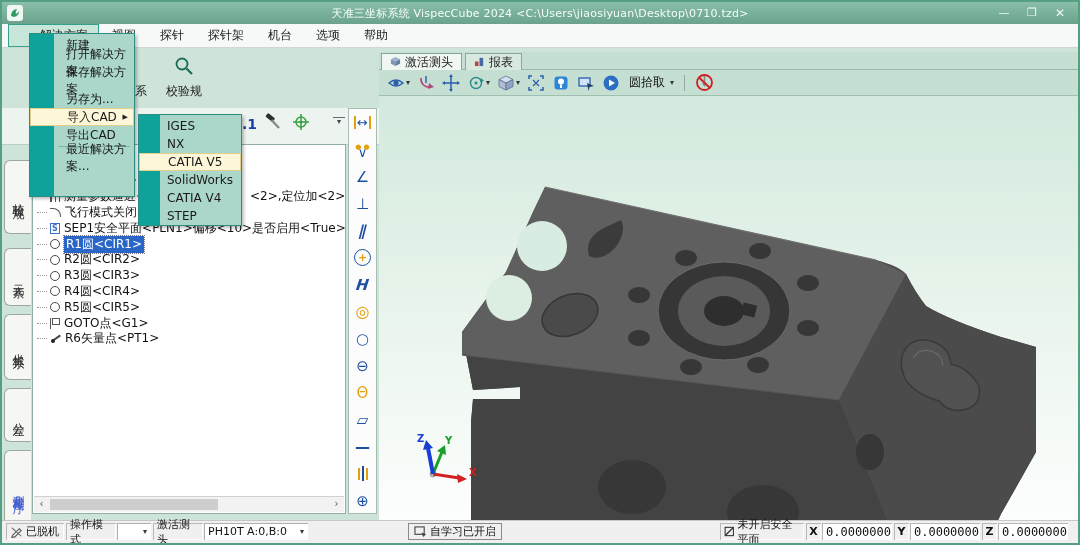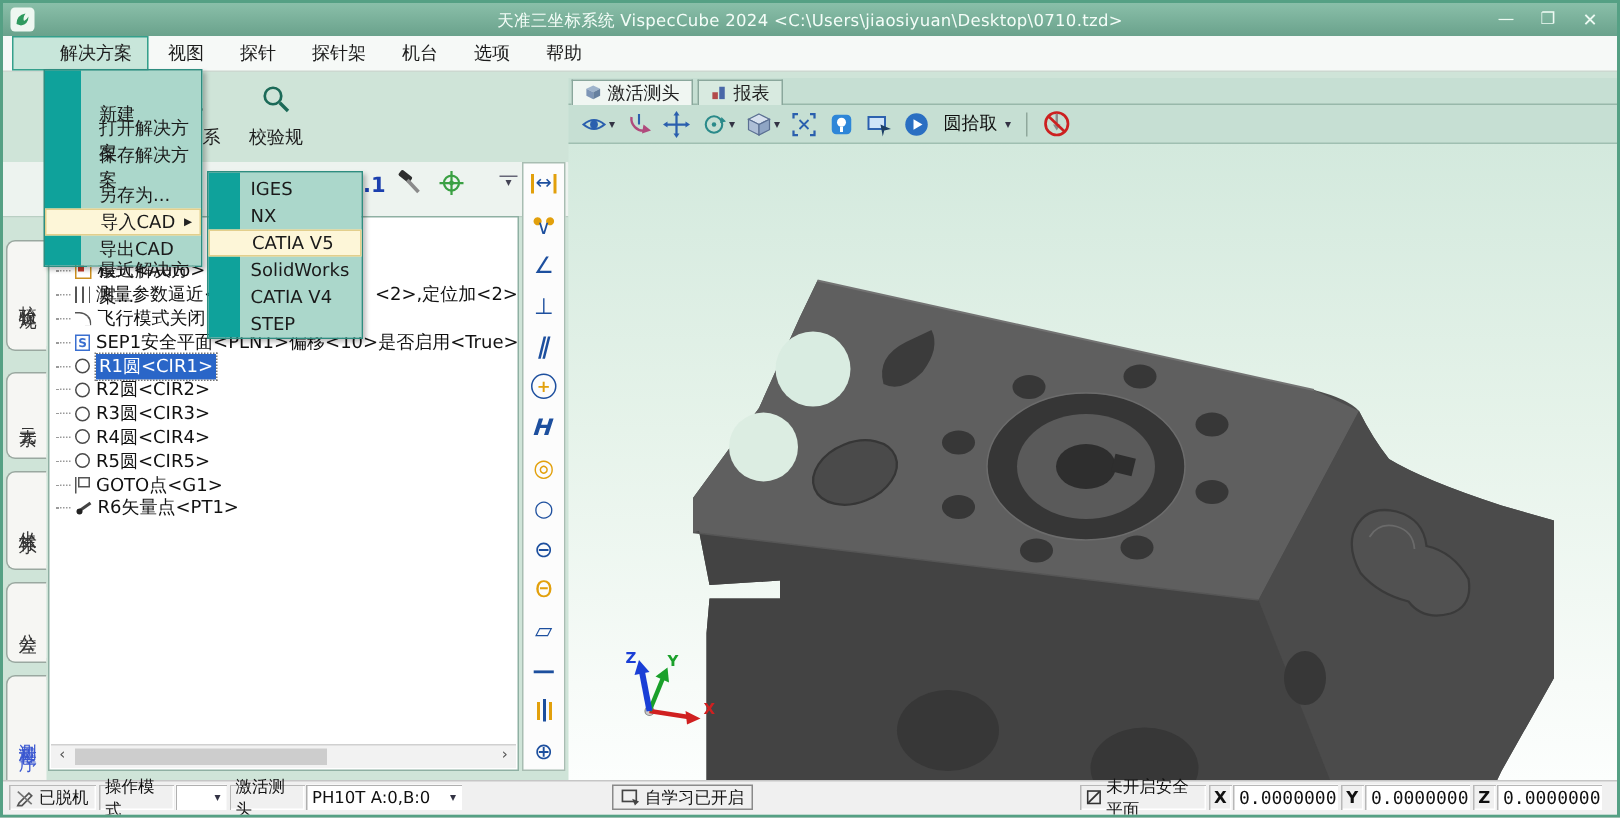--- a/index.html
+++ b/index.html
@@ -63,21 +63,21 @@
   #picklabel{font-size:12px;color:#111;margin-left:2px;}
   
   #viewport{left:377px;top:94px;width:701px;height:424px;background:linear-gradient(180deg,#d3e9dd 0%,#e6f3ea 45%,#f7fbf8 85%,#fcfefd 100%);}
   
   #statusbar{left:0;top:518px;width:1076px;height:23px;background:#f0f0f0;border-top:1px solid #c6c6c6;}
   .seg{position:absolute;top:2px;height:17px;display:flex;align-items:center;gap:3px;padding:0 4px;box-sizing:border-box;font-size:11px;color:#111;box-shadow:inset 1px 1px 0 #b8b8b8, inset -1px -1px 0 #ffffff;background:#f0f0f0;}
   .combo{background:#fff;justify-content:space-between;box-shadow:inset 1px 1px 0 #b0b0b0;}
   .axlabel{font-weight:bold;justify-content:center;}
   .axval{font-family:"DejaVu Sans Mono","Liberation Mono",monospace;font-size:12px;background:#fff;justify-content:flex-start;}
   
-  #solmenu{left:27px;top:44px;width:106px;height:132px;background:linear-gradient(90deg,#0fa29b 0,#0fa29b 24px,#abd7cb 24px);border:1px solid #2e8d80;box-shadow:2px 2px 3px rgba(0,0,0,.25);z-index:50;box-sizing:border-box;padding-top:20px;}
+  #solmenu{left:27px;top:31px;width:106px;height:164px;background:linear-gradient(90deg,#0fa29b 0,#0fa29b 24px,#abd7cb 24px);border:1px solid #2e8d80;box-shadow:2px 2px 3px rgba(0,0,0,.25);z-index:50;box-sizing:border-box;padding-top:2px;}
   .smrow{height:18px;display:flex;align-items:center;font-size:12px;color:#1a1a1a;padding-left:36px;position:relative;}
   .smrow.hl{background:#fdf6d8;border:1px solid #e3cf8c;box-sizing:border-box;}
   .smrow .subarrow{position:absolute;right:5px;font-size:7px;color:#222;}
   .smsep{height:1px;background:#7fb3a7;margin:2px 4px 2px 28px;}
   #cadmenu{left:136px;top:112px;width:104px;height:112px;background:linear-gradient(90deg,#0fa29b 0,#0fa29b 21px,#abd7cb 21px);border:1px solid #2e8d80;box-shadow:2px 2px 3px rgba(0,0,0,.25);z-index:60;box-sizing:border-box;padding-top:2px;}
   #cadmenu .smrow{padding-left:28px;}
 </style>
 </head>
 <body>
 

